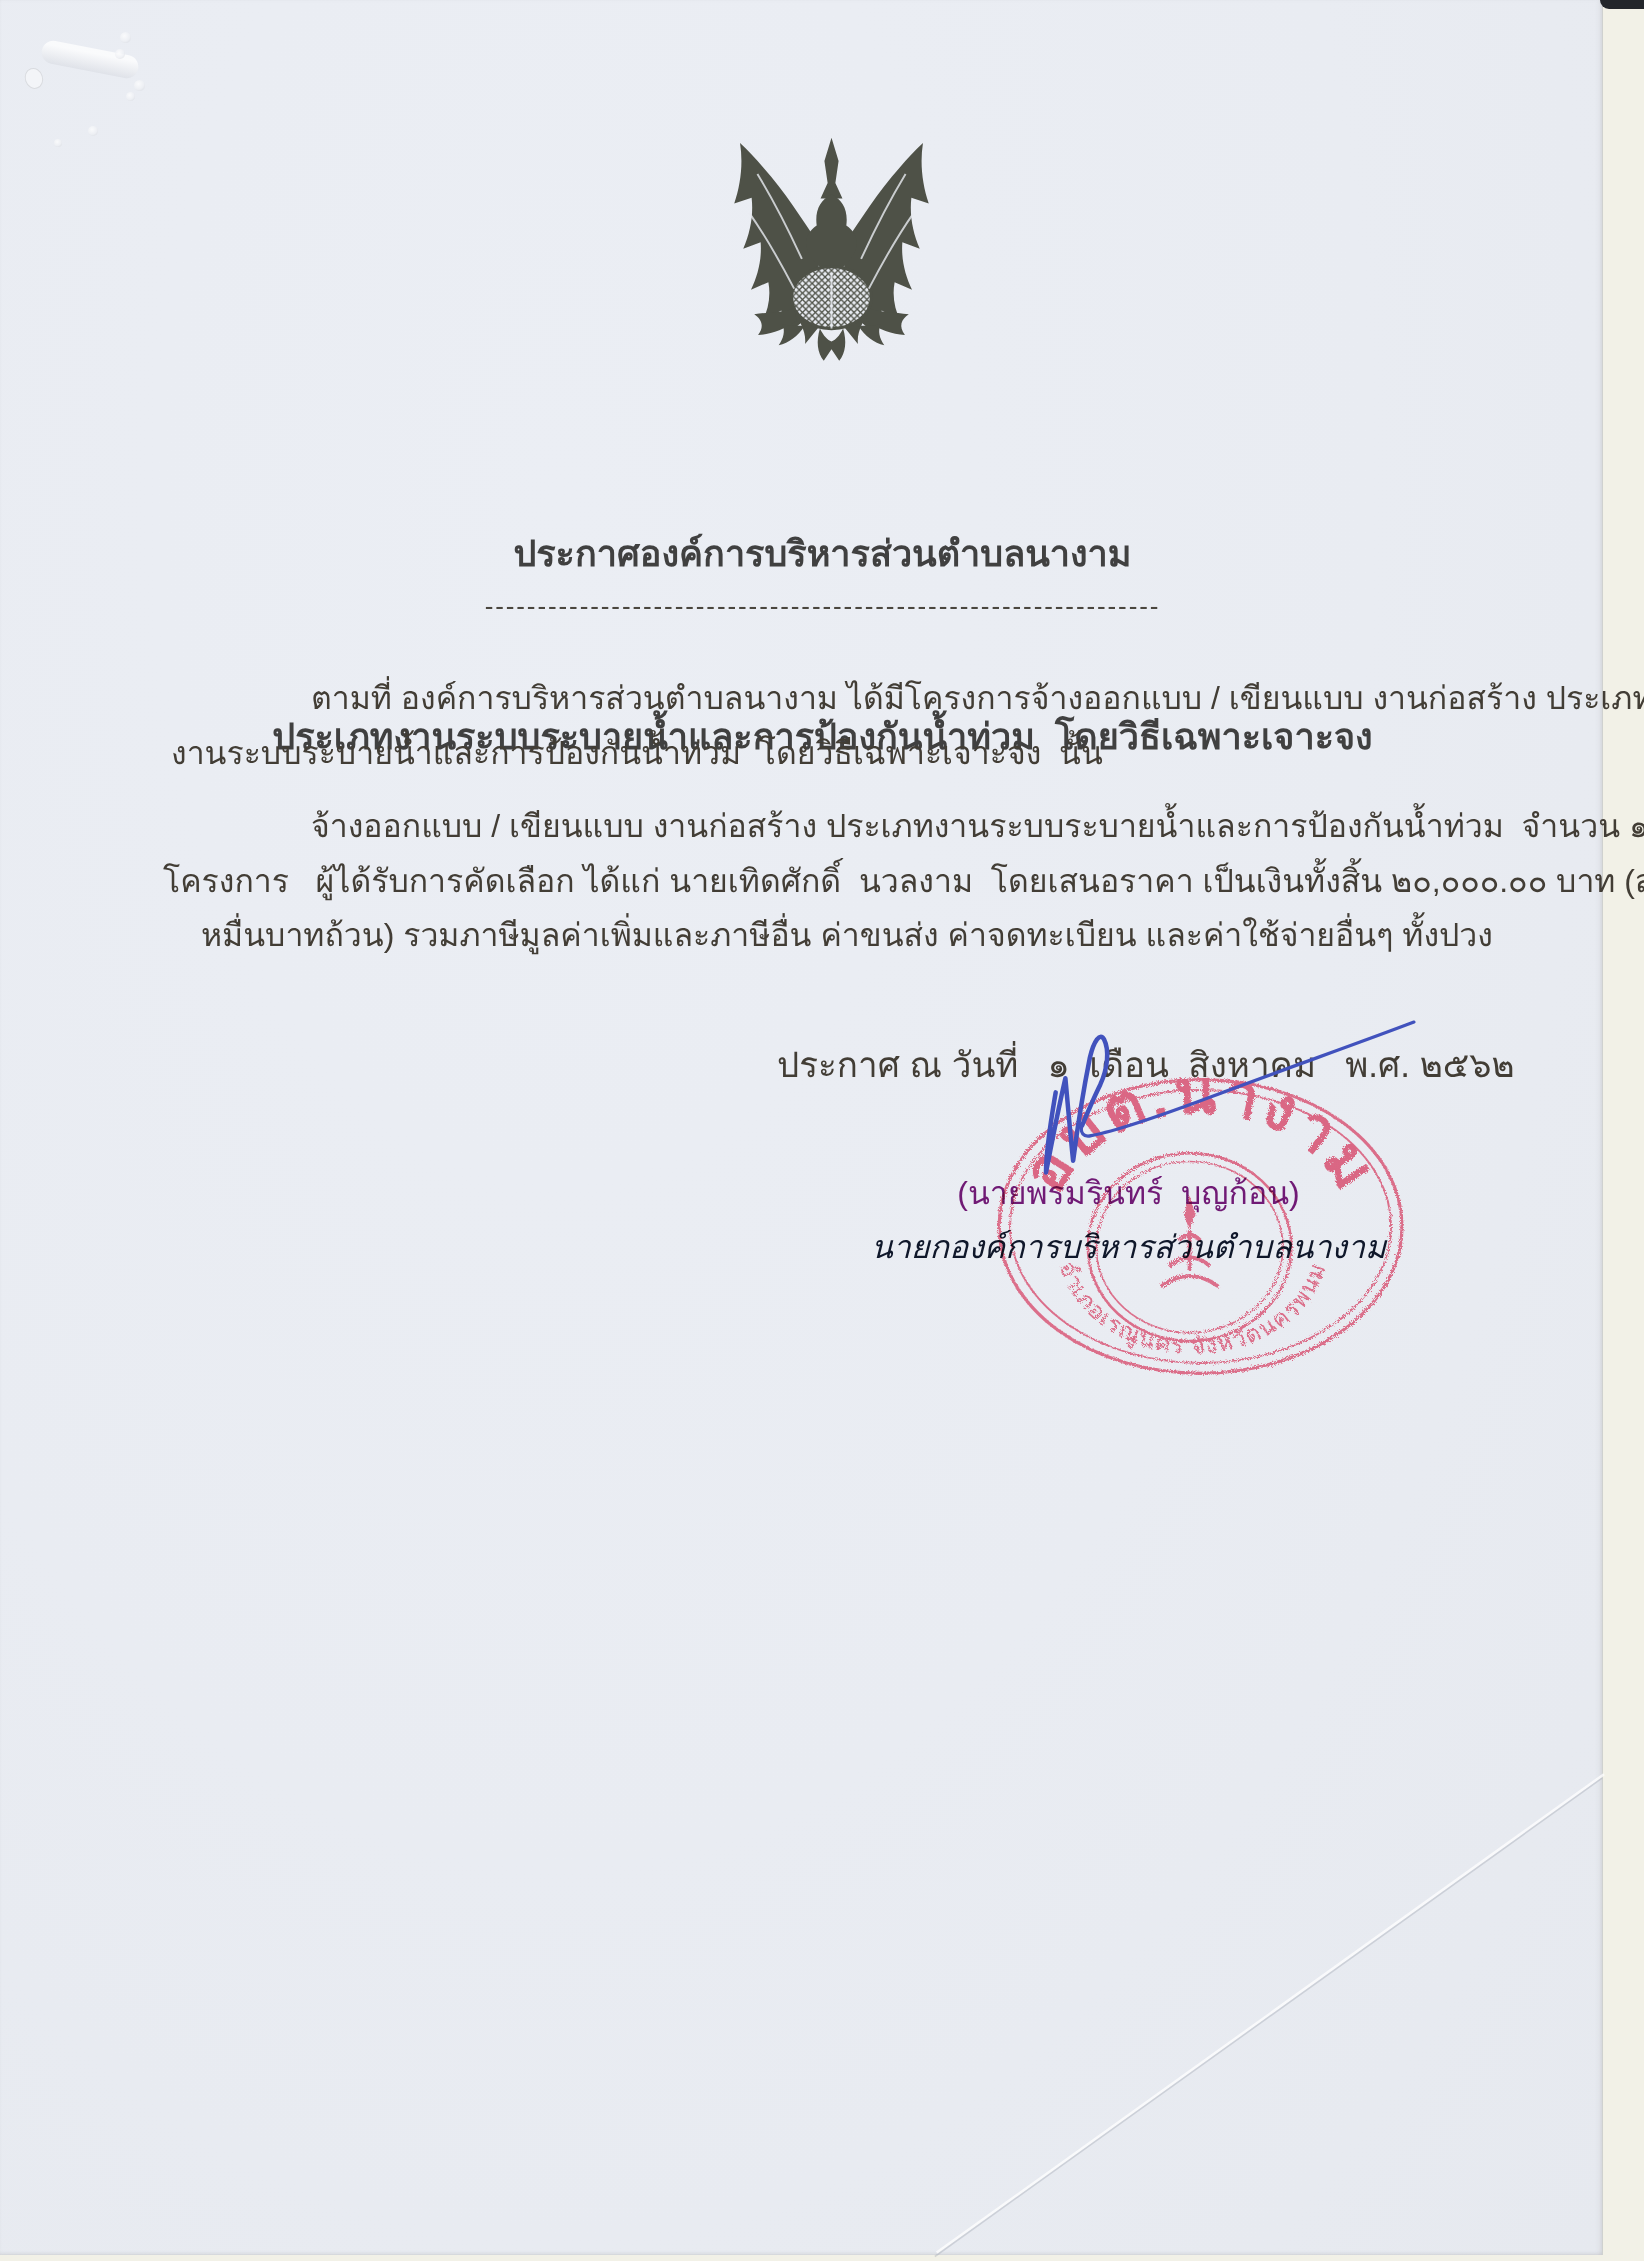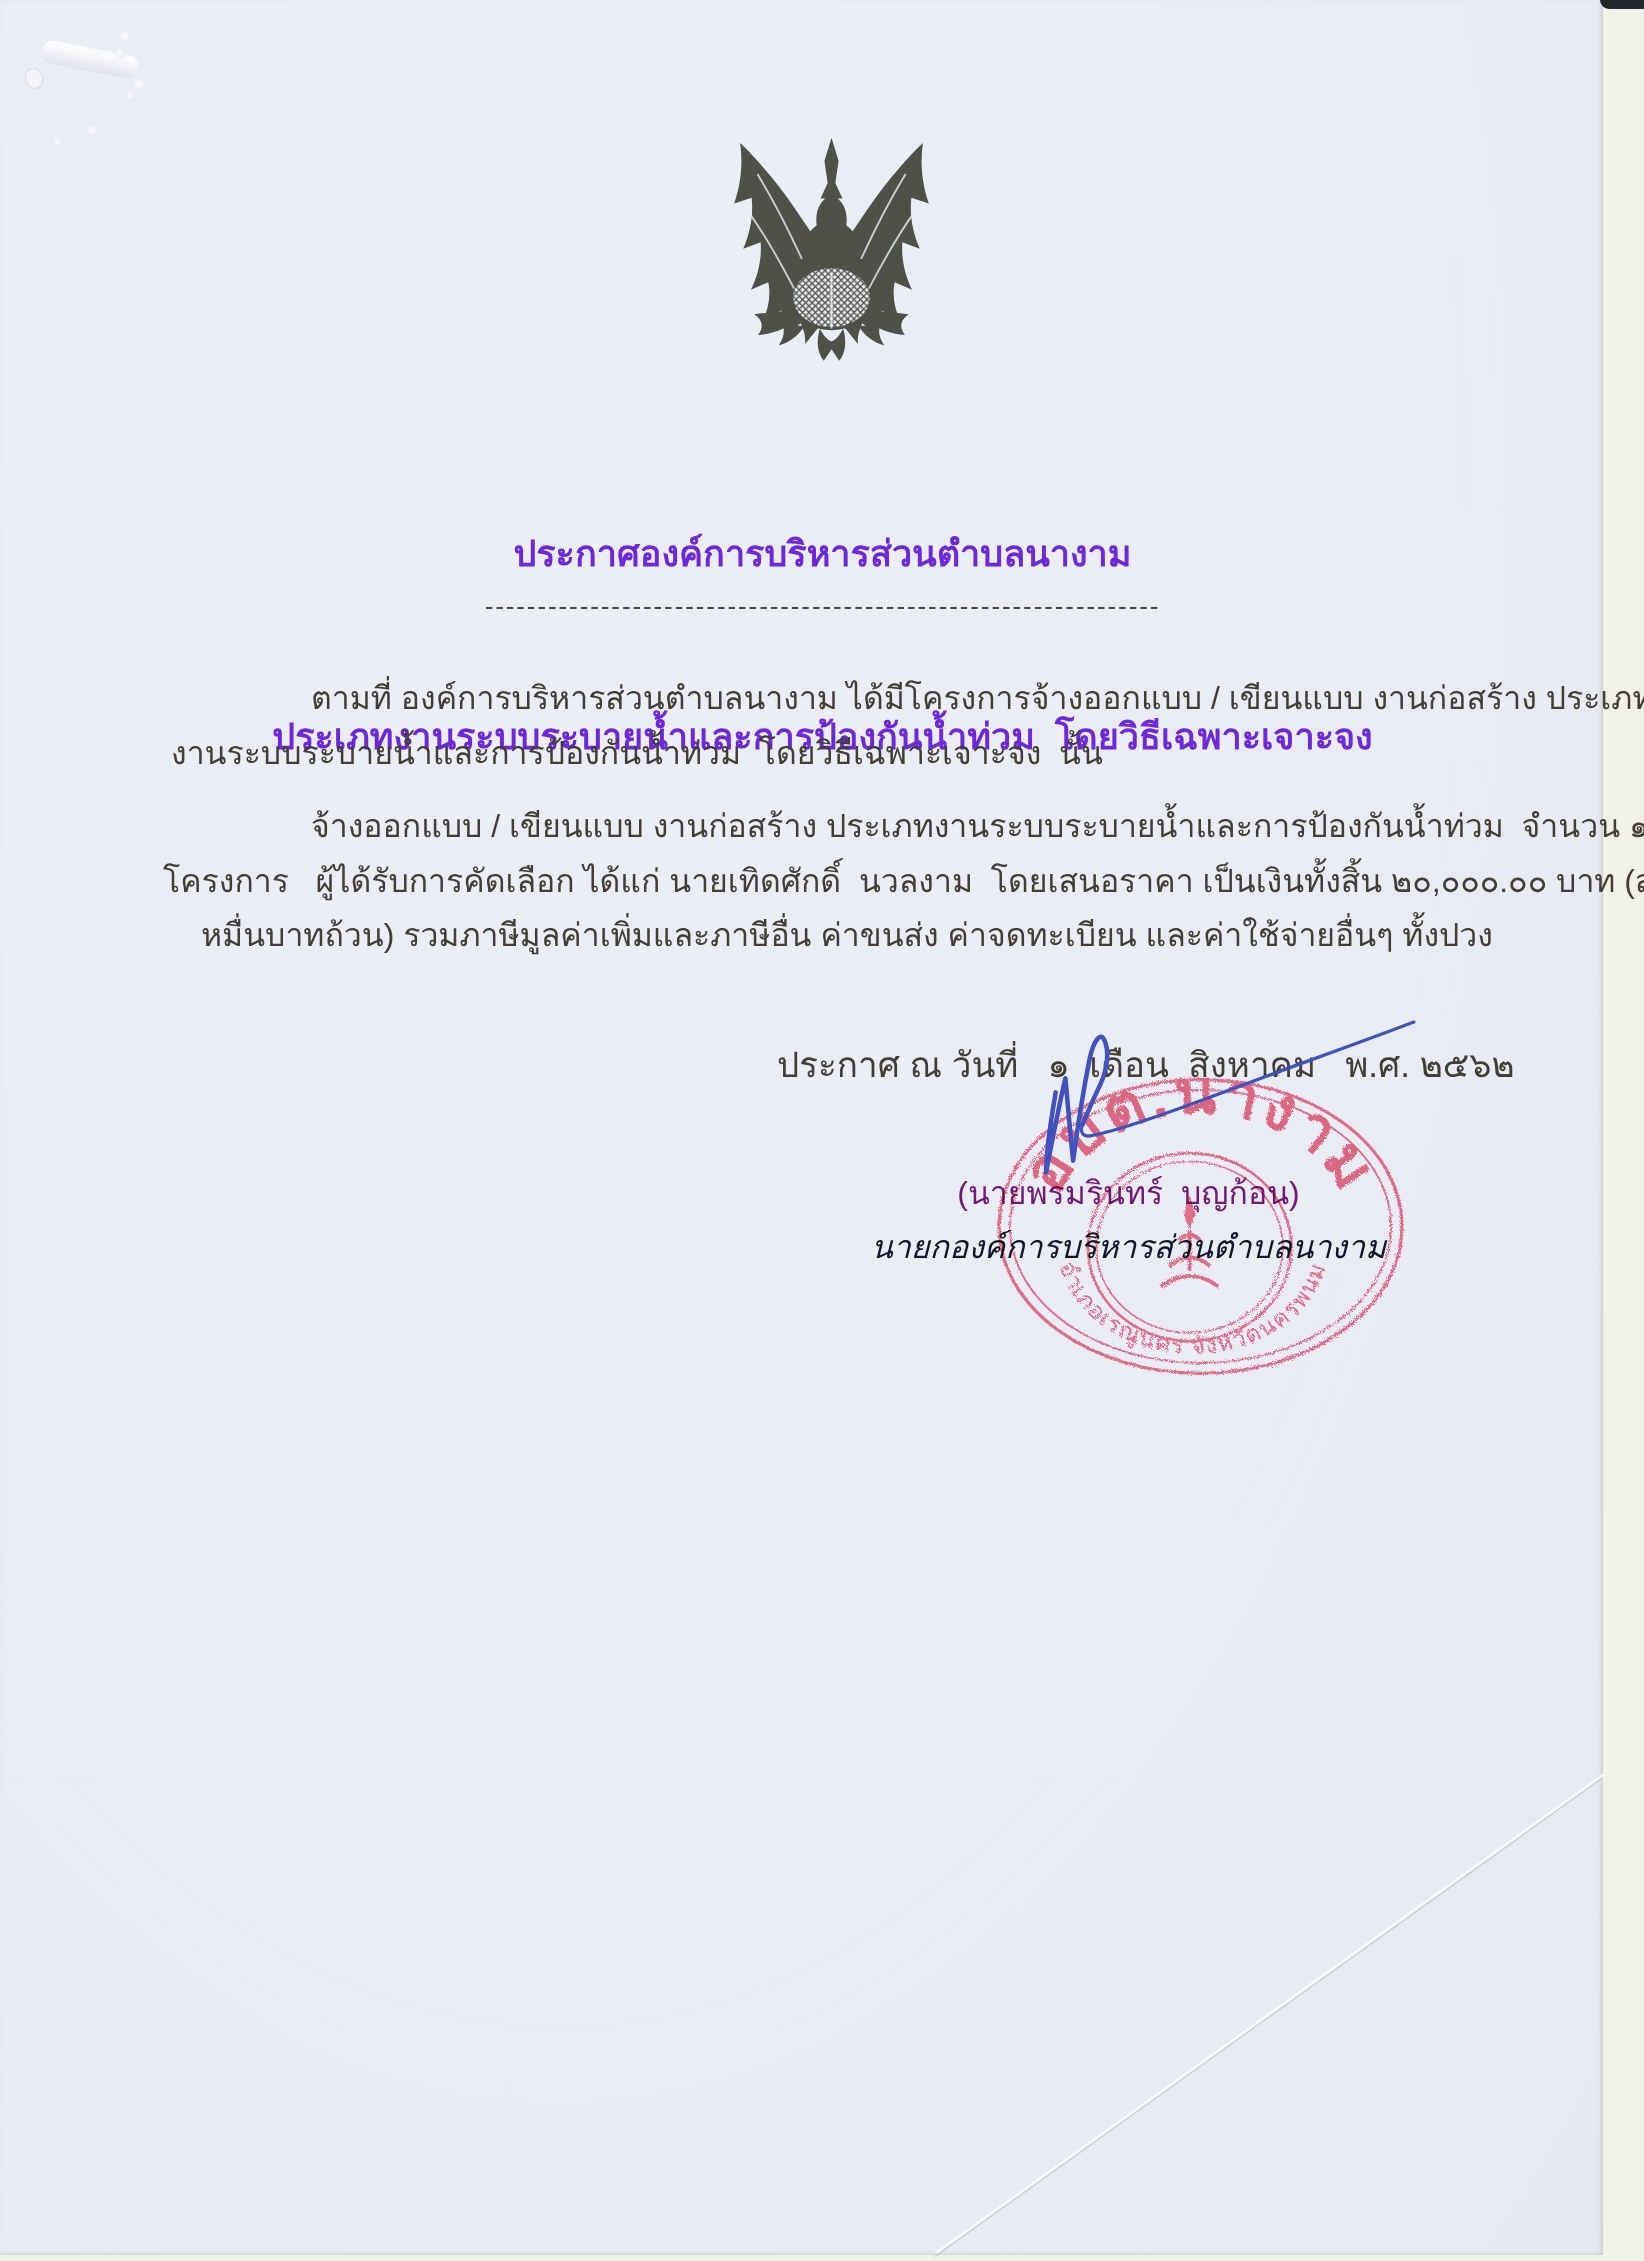--- a/index.html
+++ b/index.html
@@ -14,21 +14,21 @@
     border-right:1.3px solid #cfd1cf;
     box-shadow:inset -3.9px 0 5.2px -2.6px rgba(150,152,150,.25), inset 0 -3.2px 3.9px -1.9px rgba(150,152,150,.25);
   }
   .scan-corner{
     position:absolute; right:0; top:0; width:44px; height:9px;
     background:#23262b; border-bottom-left-radius:10.3px;
   }
   .txt{position:absolute; color:#423d35; white-space:pre; line-height:52px;}
   .title-block{
     position:absolute; left:97px; top:401px; width:1451px;
-    text-align:center; font-size:36px; font-weight:700; color:#6d28d9;
+    text-align:center; font-size:36px; font-weight:700; color:#404040;
     line-height:61px; white-space:pre;
   }
   .sep{
     position:absolute; left:97px; top:591px; width:1451px; text-align:center;
     font-size:26px; letter-spacing:1.9px; color:#4a463e; font-weight:400;
   }
   .body-line{font-size:32px;}
   .date-line{font-size:35px;}
   .sign-name{position:absolute; left:819px; top:1167px; width:619px; text-align:center; font-size:32px; color:#701a75; white-space:pre;}
   .sign-pos {position:absolute; left:819px; top:1221px; width:619px; text-align:center; font-size:32px; color:#0f172a; white-space:pre;font-style:italic;}

